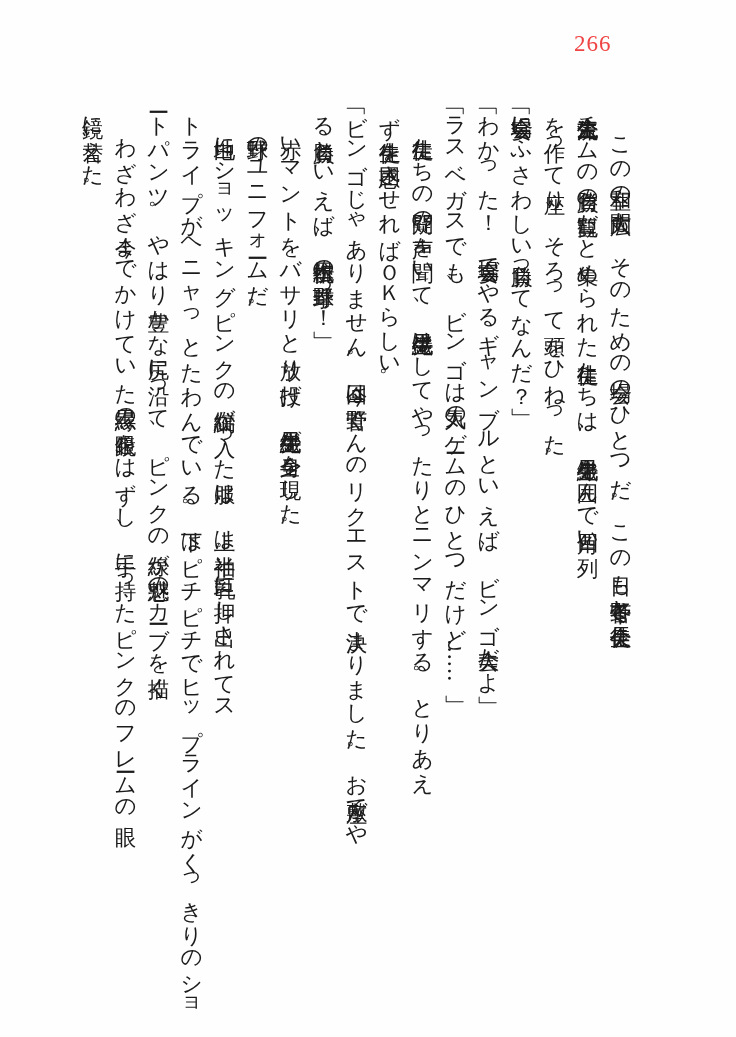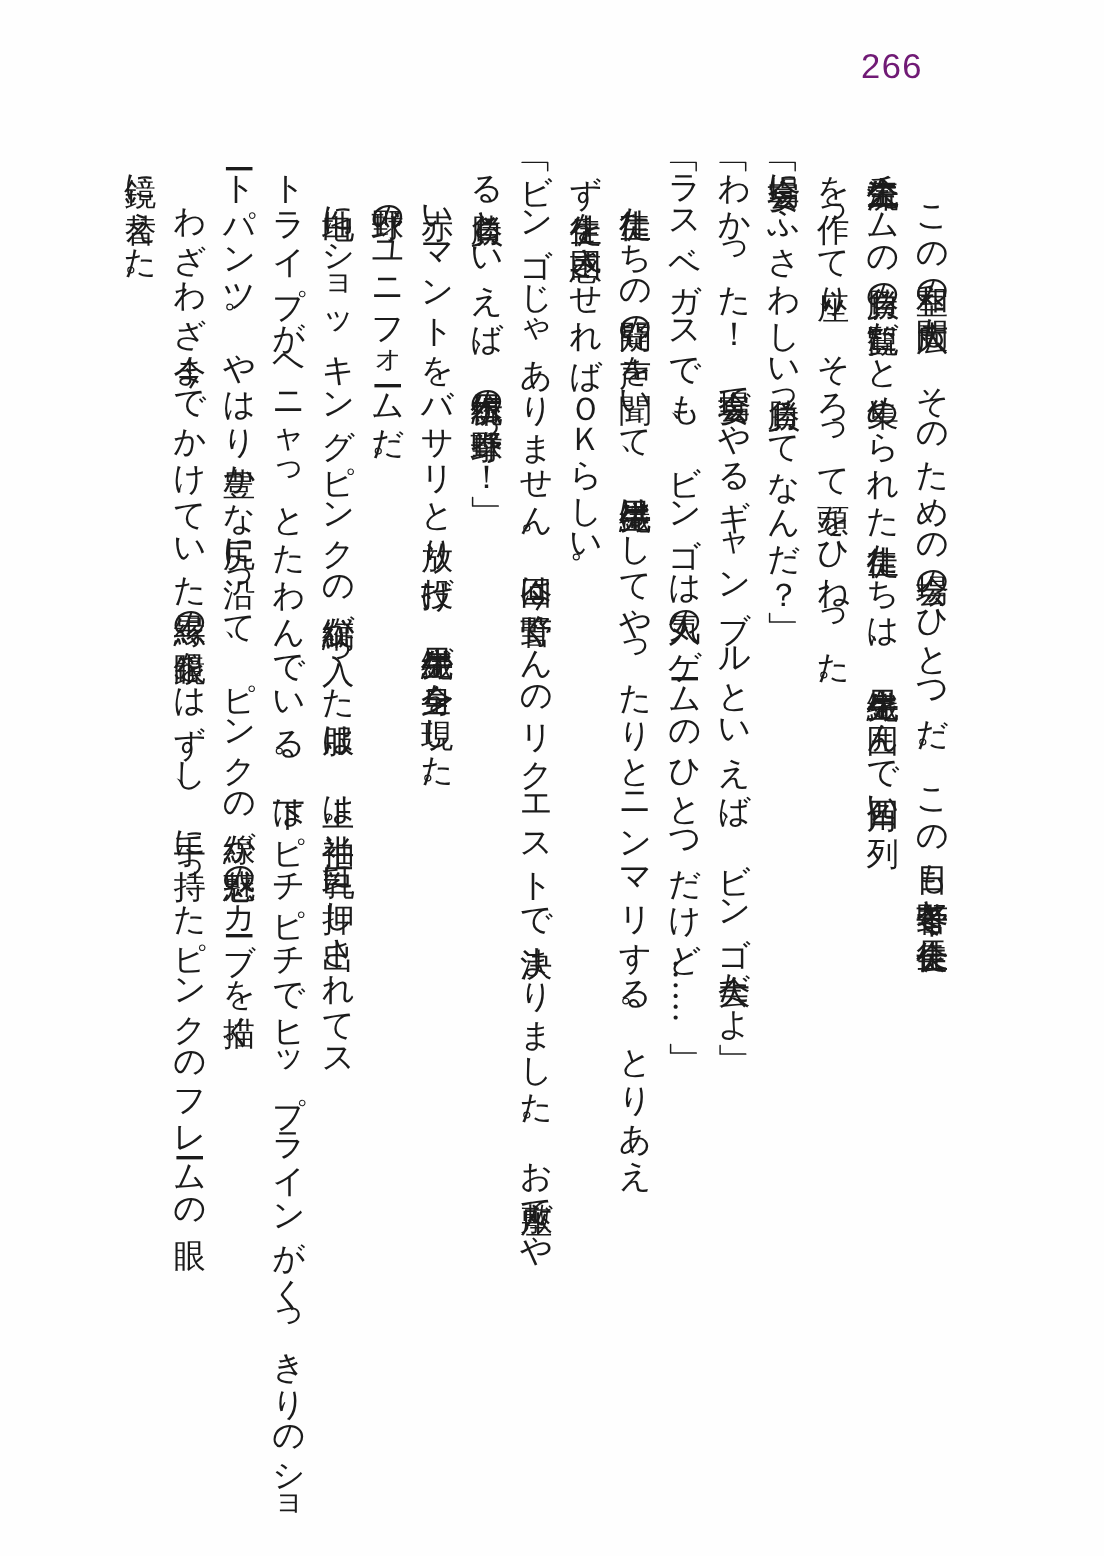--- a/index.html
+++ b/index.html
@@ -18,22 +18,22 @@
     height: 1037px;
     background: #fefefe;
     overflow: hidden;
   }
   .page-number {
     position: absolute;
     top: 31px;
     left: 574px;
     font-size: 23px;
     letter-spacing: 1px;
-    color: #701a75;
-    font-family: Liberation Sans, sans-serif;
+    color: #ef4444;
+    font-family: Liberation Serif, serif;
   }
   .text-block {
     position: absolute;
     top: 101px;
     right: 99px;
     height: 836px;
     writing-mode: vertical-rl;
     text-orientation: mixed;
     font-family: "DejaVu Serif", "Liberation Serif", serif;
     font-size: 21.6px;

